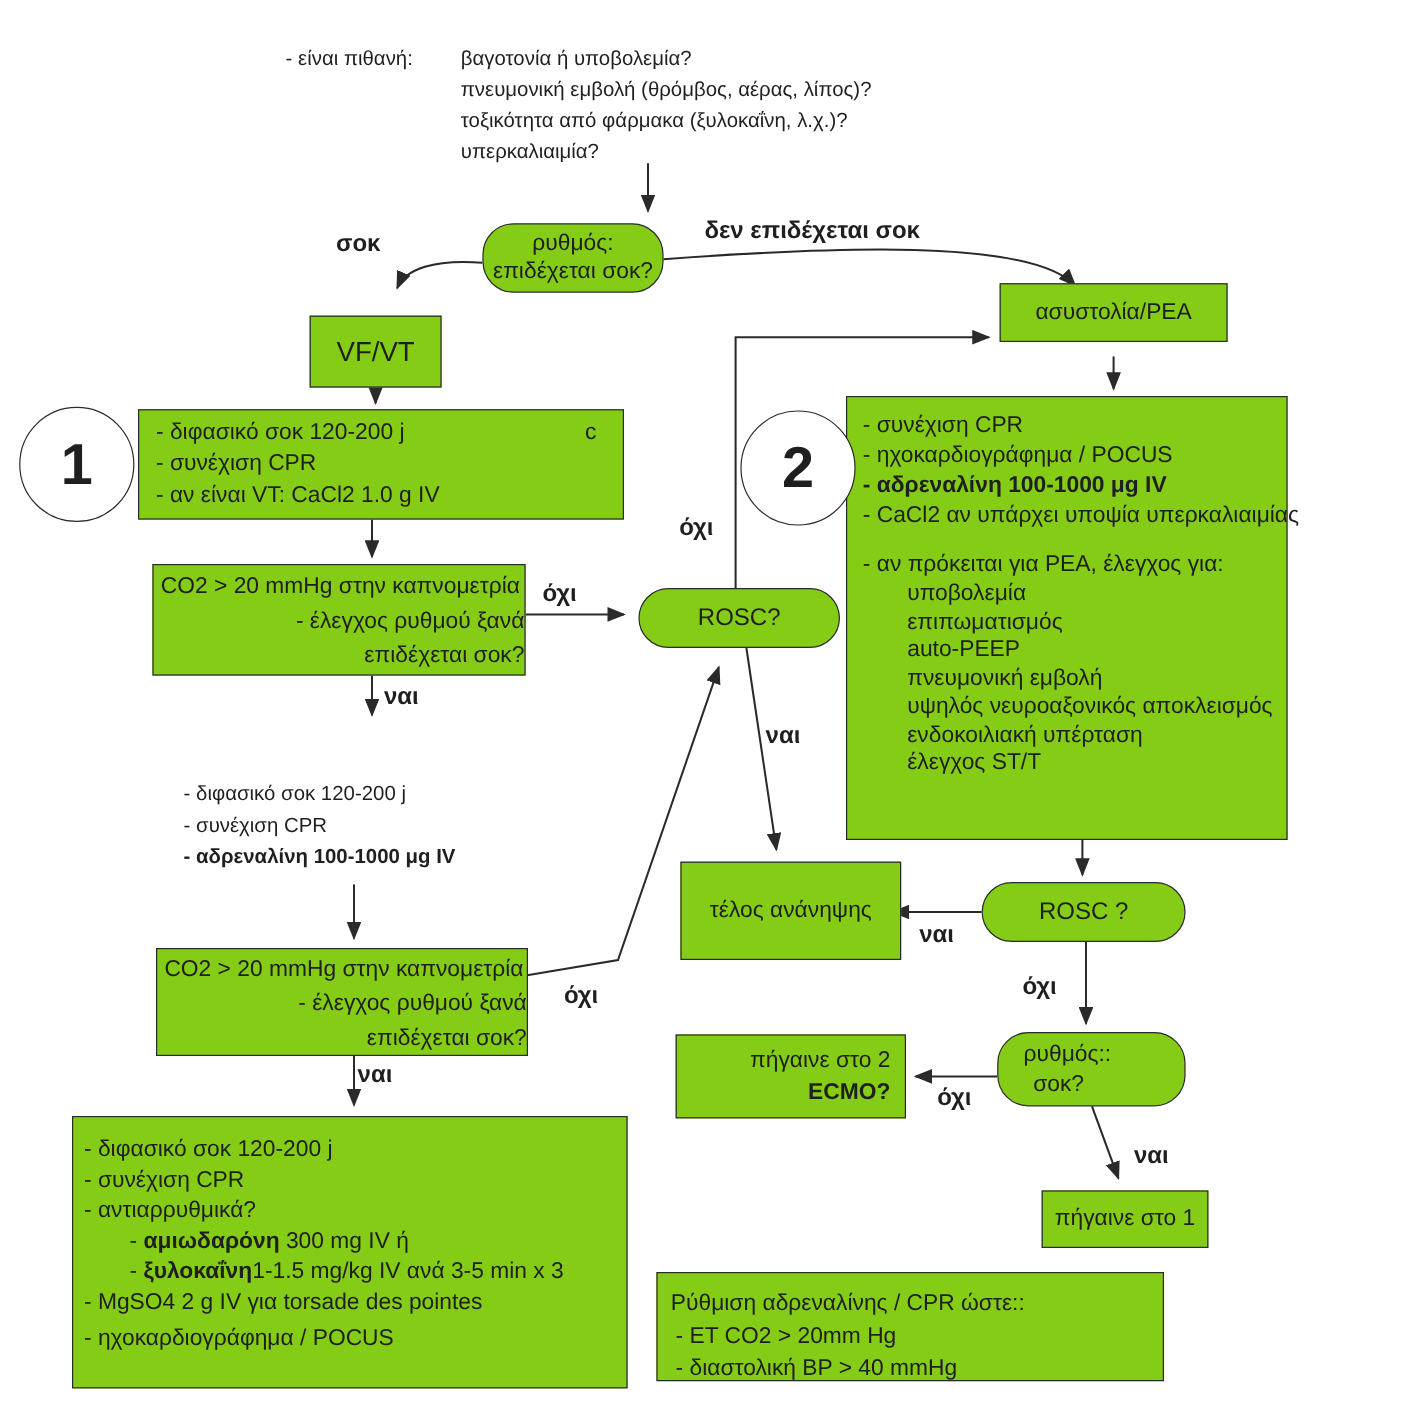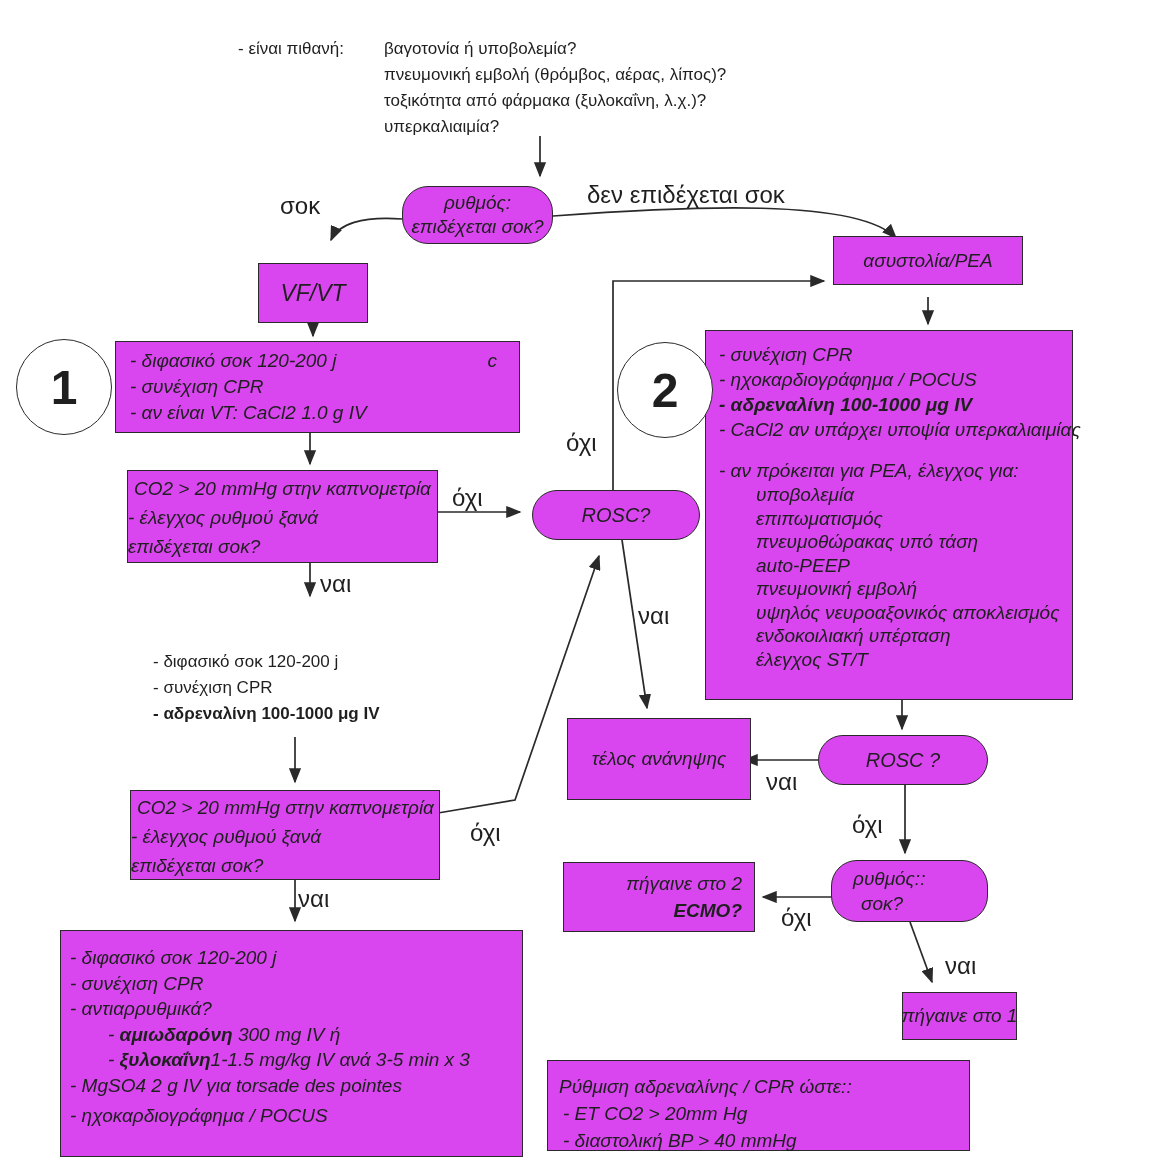--- a/index.html
+++ b/index.html
@@ -1,23 +1,23 @@
 <!DOCTYPE html>
 <html><head>
 <meta charset="utf-8">
 <style>
   * { box-sizing: border-box; }
   body { margin:0; background:#ffffff; font-family:"Liberation Sans", sans-serif; color:#1f1f1f; }
   .canvas { position:relative; width:1174px; height:1175px; background:#fff; overflow:hidden; }
   .svg-layer { position:absolute; left:0; top:0; z-index:1; }
-  .box { position:absolute; border:1.7px solid #2a2a2a; background:#d946ef; z-index:2; font-size:19px; line-height:26px; white-space:nowrap;font-style:italic; }
+  .box { position:absolute; border:1.7px solid #2a2a2a; background:#84cc16; z-index:2; font-size:19px; line-height:26px; white-space:nowrap; }
   .node { border-radius:26px; display:flex; flex-direction:column; align-items:center; justify-content:center; }
   .center { display:flex; align-items:center; justify-content:center; }
   .b { font-weight:bold; }
-  .lbl { position:absolute; z-index:3; font-weight:normal; font-size:24px; white-space:nowrap; }
+  .lbl { position:absolute; z-index:3; font-weight:bold; font-size:20px; white-space:nowrap; }
   .txt { position:absolute; z-index:2; font-size:17px; line-height:26px; white-space:nowrap; }
   .circle { position:absolute; z-index:3; width:96px; height:96px; border:1.7px solid #2a2a2a; border-radius:50%;
             background:#fff; display:flex; align-items:center; justify-content:center; font-size:48px; font-weight:bold; }
 
   #top-prefix { left:238px; top:36px; }
   #top-lines  { left:384px; top:36px; }
 
   #node-rhythm { left:402px; top:186px; width:151px; height:58px; line-height:24px; }
   #lbl-shock   { left:280px; top:192px; }
   #lbl-noshock { left:587px; top:181px; }
@@ -25,21 +25,21 @@
   #box-vfvt     { left:258px; top:248px; width:110px; height:60px; font-size:23px;margin-top:15px; }
   #box-asystole { left:833px; top:236px; width:190px; height:49px; }
 
   #circle-1  { left:16px;  top:339px; }
   #box-step1 { left:115px; top:341px; width:405px; height:92px; padding:6px 0 0 14px; }
   #step1-c   { position:absolute; right:22px; top:6px; }
 
   #box-co2a { left:127px; top:470px; width:311px; height:93px; padding-top:3px; line-height:29px; }
   #box-co2b { left:130px; top:790px; width:310px; height:90px; padding-top:2px; line-height:29px; }
   .co2-l1 { padding-left:6px; }
-  .co2-c  { text-align:left; }
+  .co2-c  { text-align:right; }
 
   #node-rosc-mid { left:532px; top:490px; width:168px; height:50px; font-size:20px; }
 
   #lbl-ochi1 { left:452px; top:484px; }
   #lbl-nai1  { left:320px; top:570px; }
   #lbl-ochi3 { left:566px; top:429px; }
   #lbl-nai4  { left:638px; top:602px; }
   #lbl-ochi2 { left:470px; top:819px; }
   #lbl-nai2  { left:298px; top:885px; }
 
@@ -59,21 +59,21 @@
   #node-rosc-right{ left:818px; top:735px; width:170px; height:50px; font-size:20px; }
   #lbl-nai3  { left:766px; top:768px; }
   #lbl-ochi4 { left:852px; top:811px; }
 
   #node-rhythm2 { left:831px; top:860px; width:157px; height:62px; align-items:flex-start; padding-left:21px; line-height:25px; }
   .shift8 { padding-left:8px; }
 
   #box-goto2 { left:563px; top:862px; width:192px; height:70px; text-align:right; padding:7px 12px 0 0; line-height:27px; }
   #lbl-ochi5 { left:781px; top:904px; }
   #lbl-nai5  { left:945px; top:952px; }
-  #box-goto1 { left:868px; top:992px; width:115px; height:48px;margin-left:34px; }
+  #box-goto1 { left:868px; top:992px; width:139px; height:48px; }
 
   #box-titration { left:547px; top:1060px; width:423px; height:91px; padding:12px 0 0 11px; line-height:27px; }
   .pad4 { padding-left:4px; }
 </style>
 </head>
 <body>
 
 <div class="canvas">
 
   <svg class="svg-layer" width="1174" height="1175" viewBox="0 0 1174 1175">
@@ -172,21 +172,20 @@
 
   <div class="circle" id="circle-2">2</div>
   <div class="box" id="box-step2">
     <div>- συνέχιση CPR</div>
     <div>- ηχοκαρδιογράφημα / POCUS</div>
     <div class="b">- αδρεναλίνη 100-1000 μg IV</div>
     <div>- CaCl2 αν υπάρχει υποψία υπερκαλιαιμίας</div>
     <div class="pea-header">- αν πρόκειται για PEA, έλεγχος για:</div>
     <div class="pea-item">υποβολεμία</div>
     <div class="pea-item">επιπωματισμός</div>
-    <div class="pea-item">πνευμοθώρακας υπό τάση</div>
     <div class="pea-item">auto-PEEP</div>
     <div class="pea-item">πνευμονική εμβολή</div>
     <div class="pea-item">υψηλός νευροαξονικός αποκλεισμός</div>
     <div class="pea-item">ενδοκοιλιακή υπέρταση</div>
     <div class="pea-item">έλεγχος ST/T</div>
   </div>
 
   <div class="box center" id="box-end">τέλος ανάνηψης</div>
 
   <div class="box node" id="node-rosc-right">ROSC ?</div>

